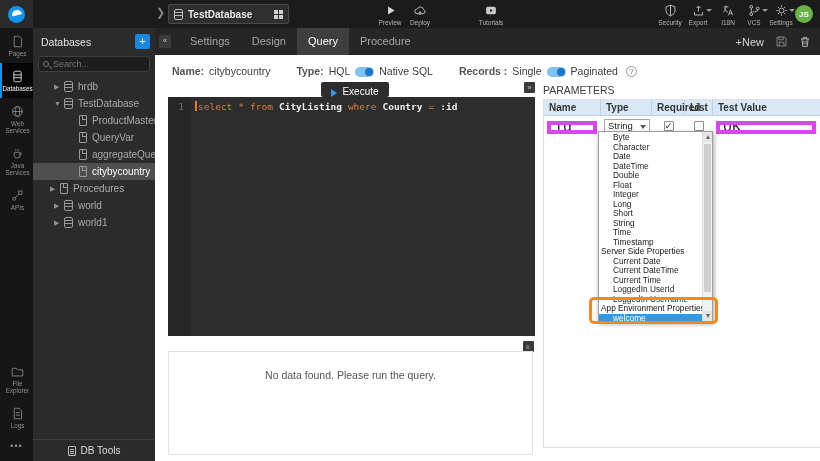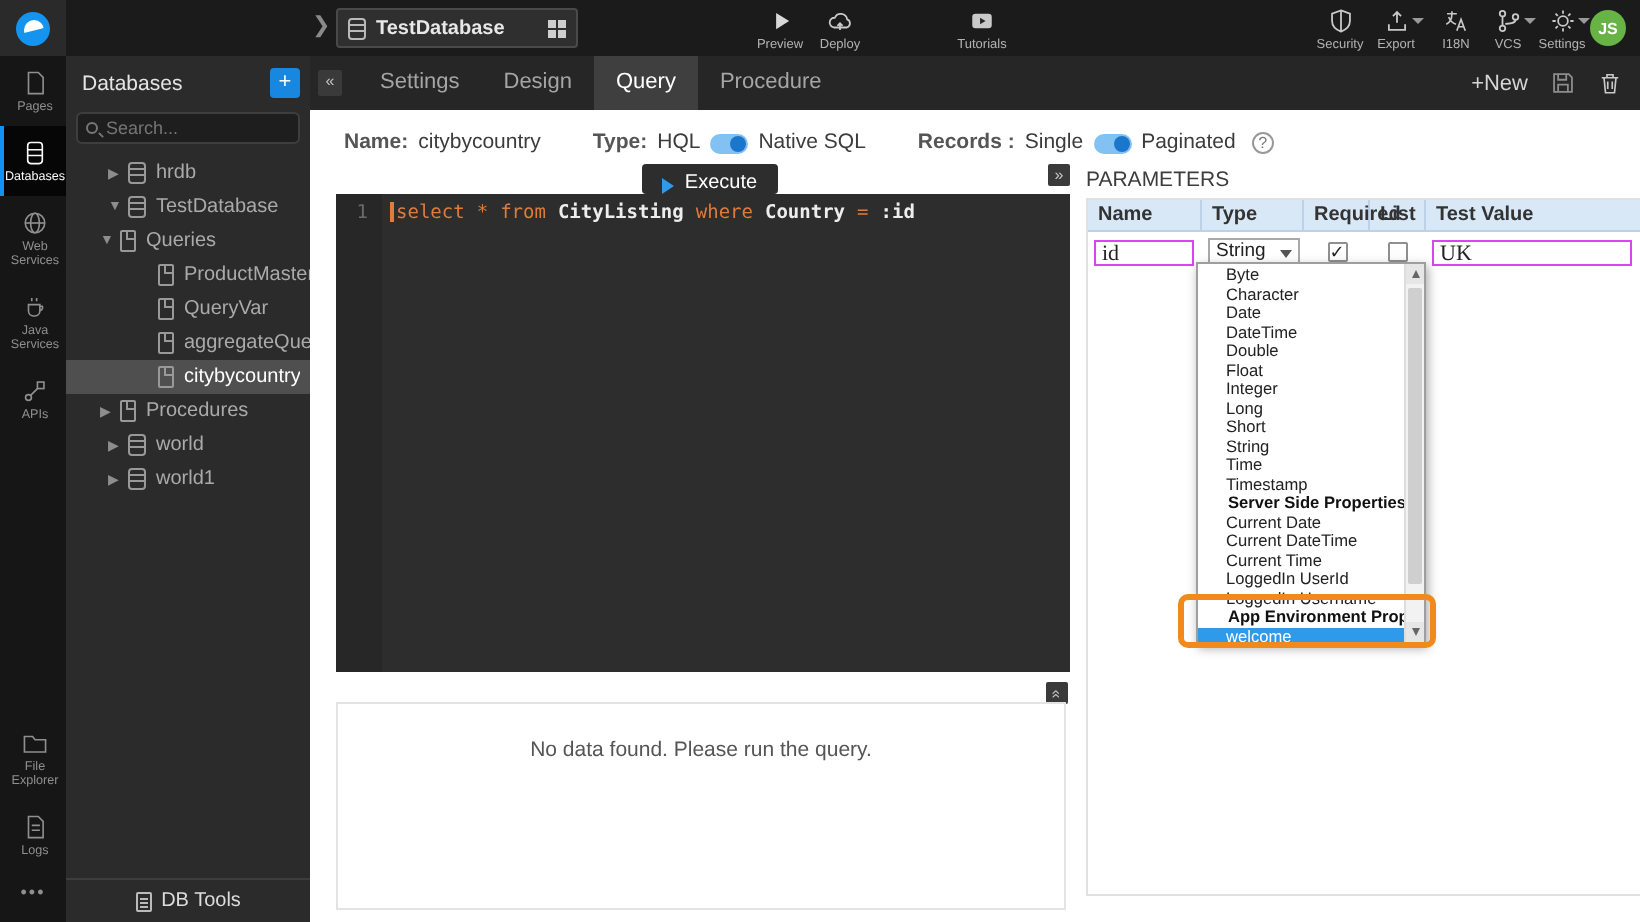--- a/index.html
+++ b/index.html
@@ -119,37 +119,37 @@
   
   .expand-right{position:absolute;left:524px;top:82px;width:11px;height:11px;background:#3a3a3a;border-radius:1px;
         color:#c9c9c9;font-size:8px;display:flex;align-items:center;justify-content:center;cursor:pointer}
   .params-title{position:absolute;left:543px;top:84px;font-size:10.5px;font-weight:normal;color:#3d3d3d}
   .params-panel{position:absolute;left:543px;top:99px;width:310px;height:349px;border:1px solid #e0e0e0;background:#fff}
   .phead{display:flex;height:16px;background:#d8e8f7;border-bottom:1px solid #bdd2e6}
   .pth{font-size:10px;font-weight:bold;color:#333;padding:2px 0 0 5px;border-right:1px solid #bdd2e6}
   .c-name{width:57px}.c-type{width:51px}.c-req{width:33px}.c-list{width:28px}.c-test{flex:1;border-right:0}
   .prow{display:flex;height:19px;align-items:center}
   .pcell{padding-left:3px}
-  .pinput{height:13px;border:1px solid #d946ef;font-size:11px;padding:0 3px;outline:none;color:#222;
-        font-family:Liberation Serif, serif}
+  .pinput{height:13px;border:4px solid #d946ef;font-size:15px;padding:0 3px;outline:none;color:#222;
+        font-family:Liberation Mono, monospace}
   .in-name{width:50px}.in-test{width:100px}
   .psel{width:46px;height:13px;border:1px solid #a9a9a9;display:flex;align-items:center;font-size:9.5px;color:#222;
         padding-left:3px;position:relative;cursor:pointer;background:#fff}
   .psel::after{content:"";position:absolute;right:3px;top:5px;width:0;height:0;
         border-left:3px solid transparent;border-right:3px solid transparent;border-top:4px solid #555}
   .ccell{display:flex;justify-content:center;padding-left:0}
   .cb{width:10px;height:10px;border:1px solid #8f8f8f;border-radius:1px;background:#fdfdfd;font-size:9px;line-height:9px;
         text-align:center;color:#222;cursor:pointer}
 
   
   .dropdown{position:absolute;left:598px;top:131px;width:115px;height:191px;background:#fff;border:1px solid #9e9e9e;
         box-shadow:1px 2px 5px rgba(0,0,0,.35);z-index:30}
   .dlist{position:absolute;left:0;top:1px;right:10px;bottom:0}
   .ditem{height:9.5px;line-height:9.5px;font-size:8.3px;color:#222;padding-left:14px;white-space:nowrap;overflow:hidden;cursor:pointer}
-  .ditem.group{padding-left:15px;font-weight:bold;color:#111}
+  .ditem.group{padding-left:2px;font-weight:normal;color:#111}
   .ditem.selected{background:#2e9ae9;color:#fff}
   .dscroll{position:absolute;right:0;top:0;bottom:0;width:10px;background:#f2f2f2;border-left:1px solid #ddd}
   .dbtn{position:absolute;left:0;width:9px;height:10px;background:#e6e6e6;display:flex;align-items:center;justify-content:center;cursor:pointer}
   .dbtn i{width:0;height:0;border-left:2.5px solid transparent;border-right:2.5px solid transparent}
   .dup{top:0}.dup i{border-bottom:4px solid #666}
   .ddown{bottom:0}.ddown i{border-top:4px solid #666}
   .dthumb{position:absolute;left:1px;top:12px;width:7px;height:148px;background:#cfcfcf;border-radius:1px;cursor:pointer}
 
   .annotation{position:absolute;left:589px;top:297px;width:129px;height:27px;border:3px solid #f08a1d;border-radius:5px;
         z-index:40;pointer-events:none}
@@ -327,25 +327,20 @@
           <span class="tlabel">hrdb</span>
         </div>
 
         <div class="tnode type-db level-0 expander-expanded">
           <span class="tw"></span>
           <span class="nico"></span>
           <span class="tlabel">TestDatabase</span>
         </div>
 
 
-        <div class="tnode type-file level-1 expander-expanded">
-          <span class="tw"></span>
-          <span class="nico"></span>
-          <span class="tlabel">Queries</span>
-        </div>
 
 
         <div class="tnode type-file level-2">
           <span class="tw"></span>
           <span class="nico"></span>
           <span class="tlabel">ProductMasterList</span>
         </div>
 
         <div class="tnode type-file level-2">
           <span class="tw"></span>

